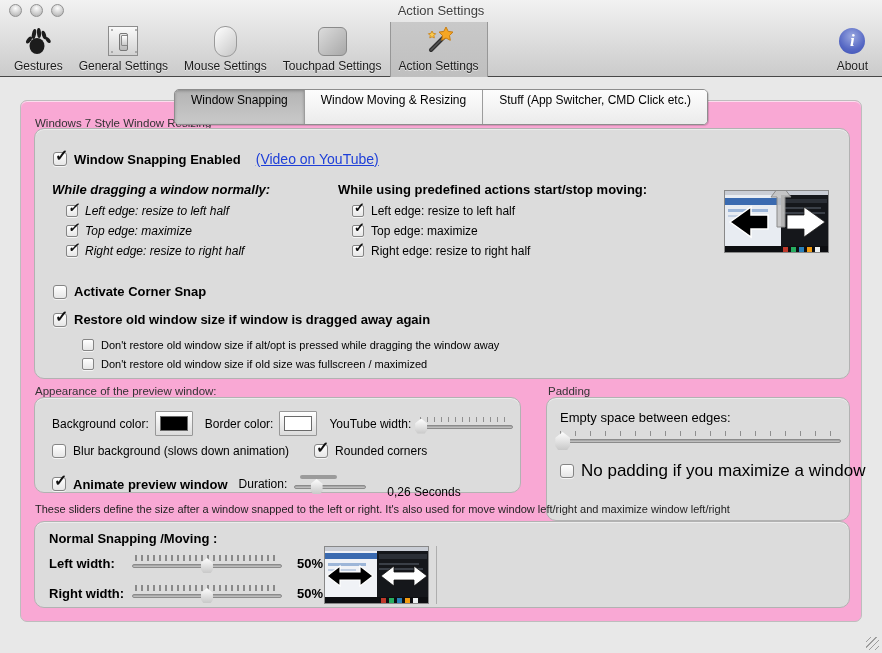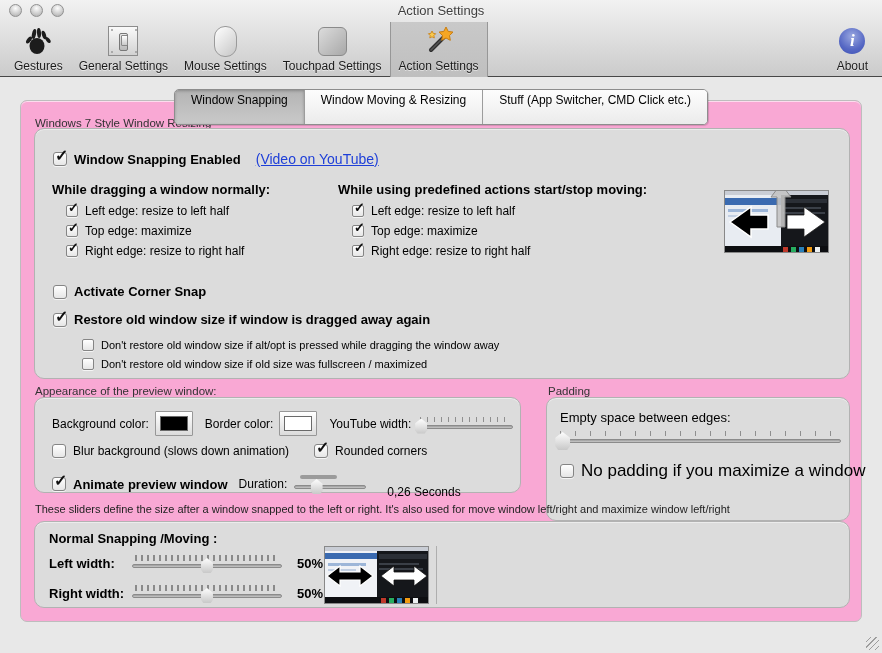--- a/index.html
+++ b/index.html
@@ -233,21 +233,21 @@
 
   <div class="group-label" style="left:14px; top:16px;">Windows 7 Style Window Resizing</div>
   <div class="group-box" style="left:13px; top:27px; width:816px; height:251px;">
 
     <div class="row" style="left:18px; top:22px;">
       <div class="cb checked"></div>
       <div class="lbl-bold">Window Snapping Enabled</div>
       <div class="link" style="margin-left:8px;">(Video on YouTube)</div>
     </div>
 
-    <div style="position:absolute; left:17px; top:53px;">
+    <div style="position:absolute; left:17px; top:53px;font-style:italic;">
       <div class="lbl-bold">While dragging a window normally:</div>
       <div class="col-items" style="margin-left:14px;">
         <div class="itm">
             <div class="cb small checked"></div>
           <div class="lbl">Left edge: resize to left half</div>
           </div>
         <div class="itm">
             <div class="cb small checked"></div>
           <div class="lbl">Top edge: maximize</div>
           </div>

